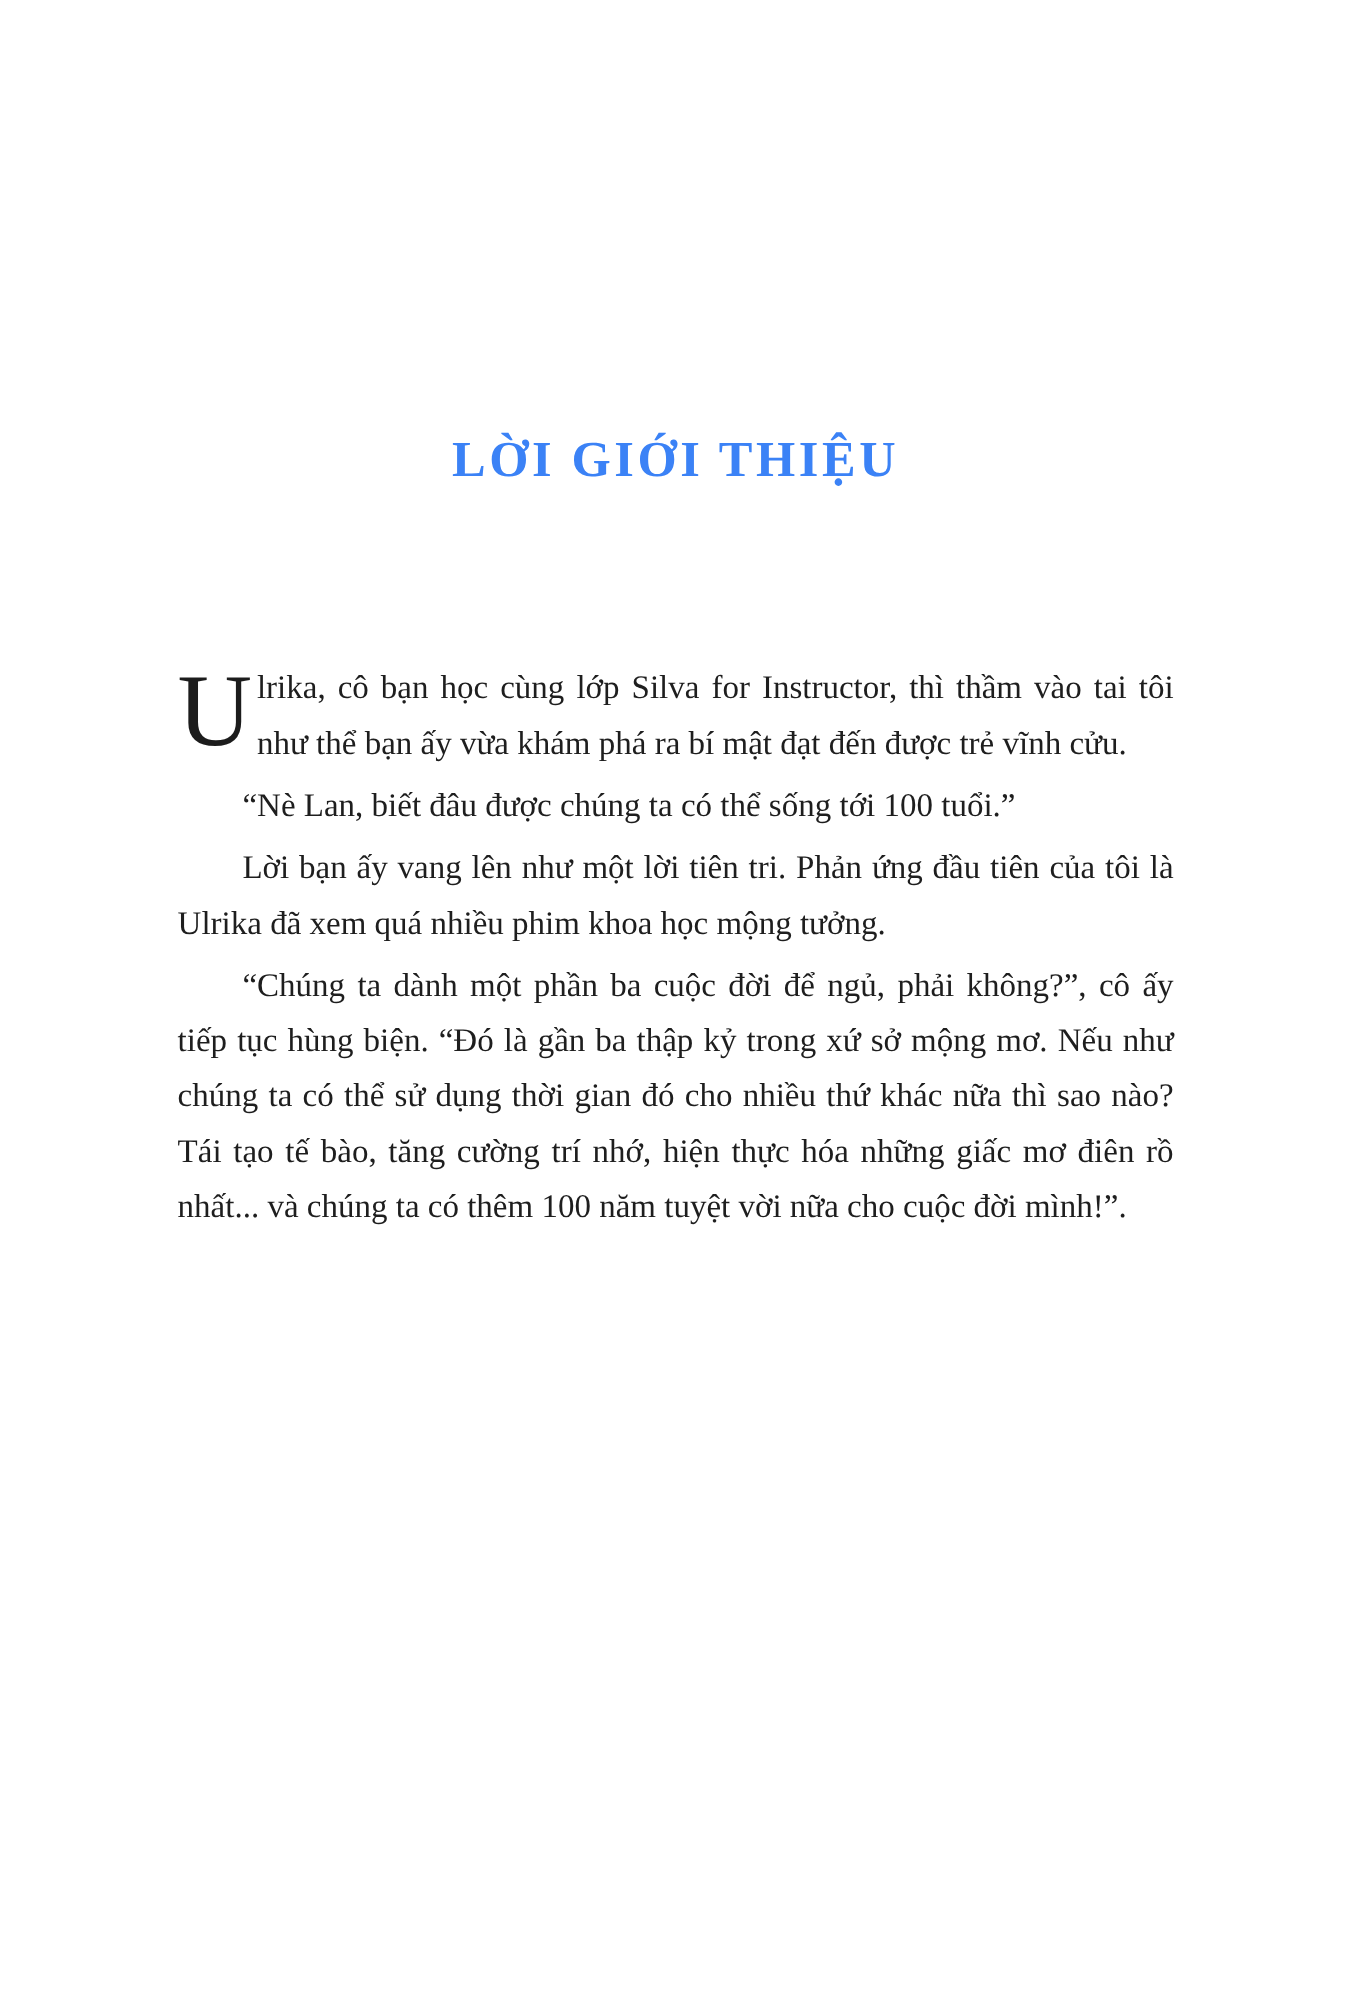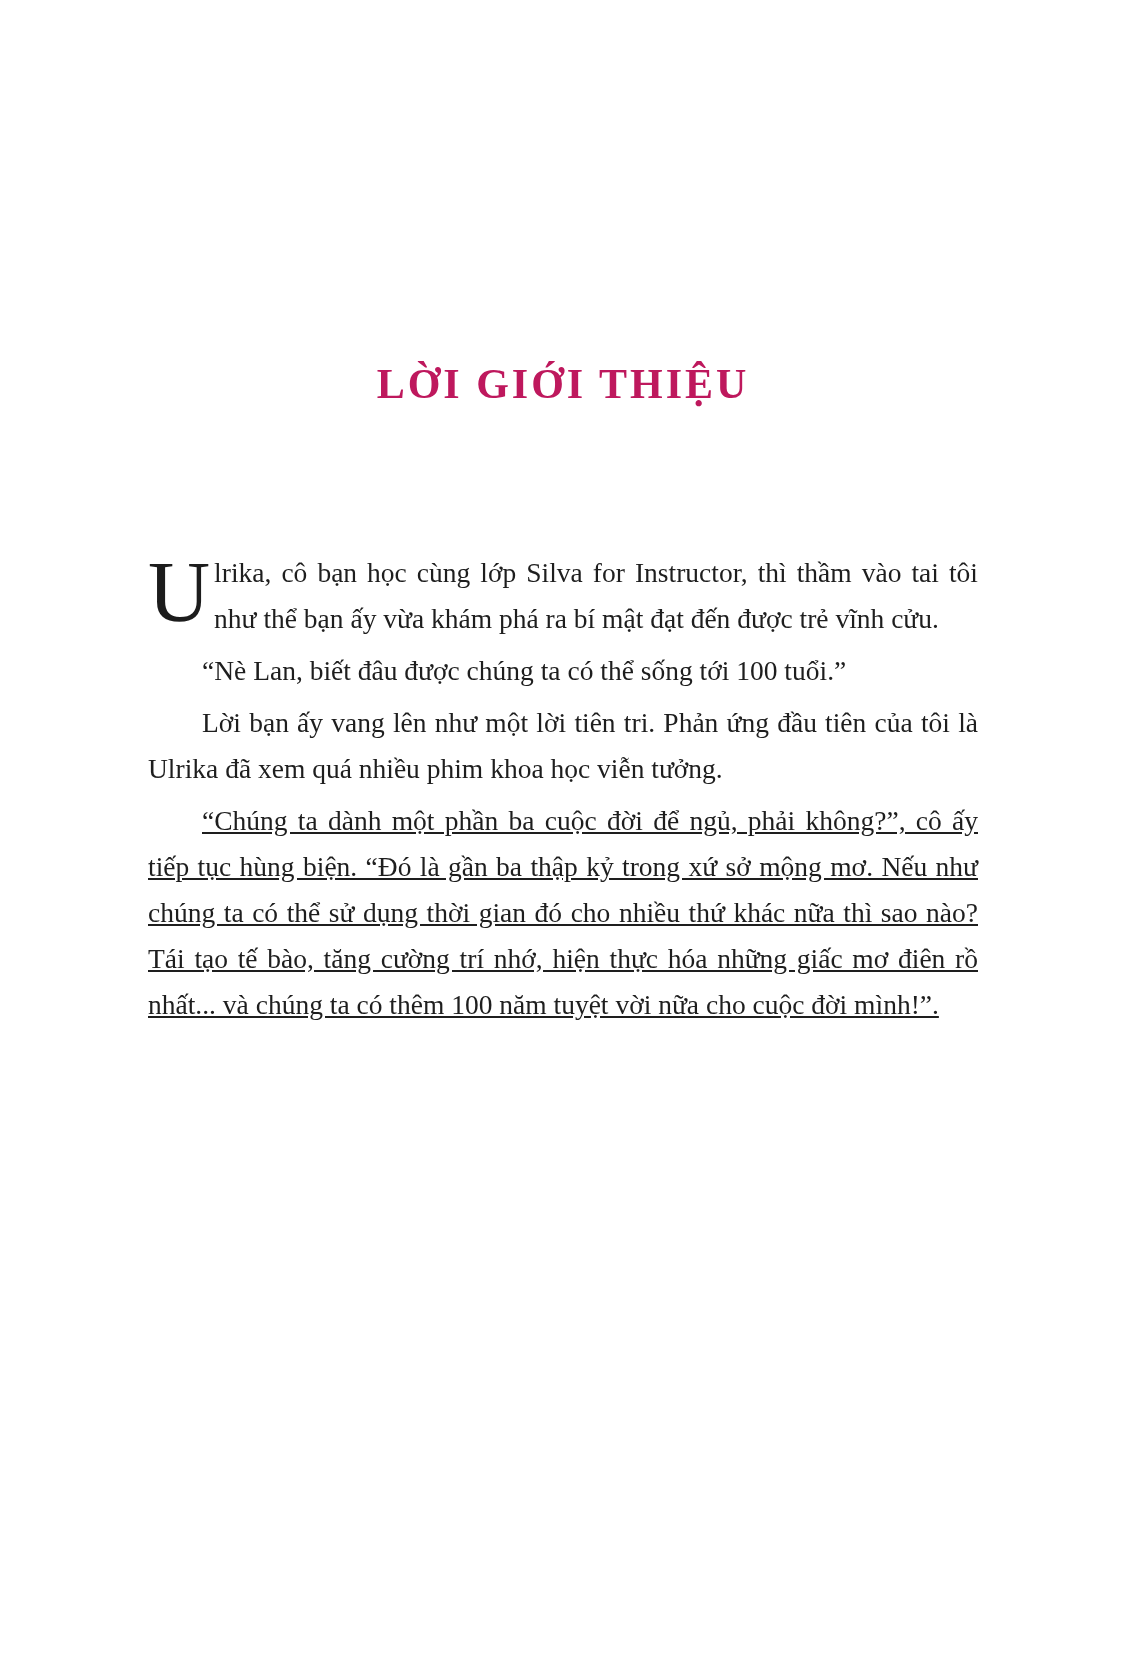--- a/index.html
+++ b/index.html
@@ -25,21 +25,21 @@
     left: 148px;
     top: 0;
     width: 830px;
   }
   .chapter-title {
     text-align: center;
     font-family: "Liberation Serif", serif;
     font-weight: bold;
     font-size: 42px;
     letter-spacing: 3px;
-    color: #be185d;
+    color: #3b82f6;
     margin-top: 360px;
     margin-bottom: 0;
   }
   .body-block {
     margin-top: 142px;
   }
   p.para {
     font-size: 27.5px;
     line-height: 46px;
     text-align: justify;
@@ -59,37 +59,36 @@
     float: left;
     font-size: 86px;
     line-height: 72px;
     font-family: "Liberation Serif", serif;
     padding-right: 4px;
     padding-top: 6px;
     color: #1c1c1c;
   }
   .lastpara {
     margin-bottom: 0;
-    text-decoration: underline;
   }
 </style>
 </head>
 <body>
 
 <div class="page">
   <div class="content">
 
     <h1 class="chapter-title">LỜI GIỚI THIỆU</h1>
 
     <div class="body-block">
 
       <p class="para first"><span class="dropcap">U</span><span>lrika, cô bạn học cùng lớp Silva for Instructor, thì thầm vào tai tôi như thể bạn ấy vừa khám phá ra bí mật đạt đến được trẻ vĩnh cửu.</span></p>
 
       <p class="para indent">“Nè Lan, biết đâu được chúng ta có thể sống tới 100 tuổi.”</p>
 
-      <p class="para indent">Lời bạn ấy vang lên như một lời tiên tri. Phản ứng đầu tiên của tôi là Ulrika đã xem quá nhiều phim khoa học viễn tưởng.</p>
+      <p class="para indent">Lời bạn ấy vang lên như một lời tiên tri. Phản ứng đầu tiên của tôi là Ulrika đã xem quá nhiều phim khoa học mộng tưởng.</p>
 
 
       <p class="para indent lastpara">“Chúng ta dành một phần ba cuộc đời để ngủ, phải không?”, cô ấy tiếp tục hùng biện. “Đó là gần ba thập kỷ trong xứ sở mộng mơ. Nếu như chúng ta có thể sử dụng thời gian đó cho nhiều thứ khác nữa thì sao nào? Tái tạo tế bào, tăng cường trí nhớ, hiện thực hóa những giấc mơ điên rồ nhất... và chúng ta có thêm 100 năm tuyệt vời nữa cho cuộc đời mình!”.</p>
 
     </div>
   </div>
 </div>
 
 </body></html>

